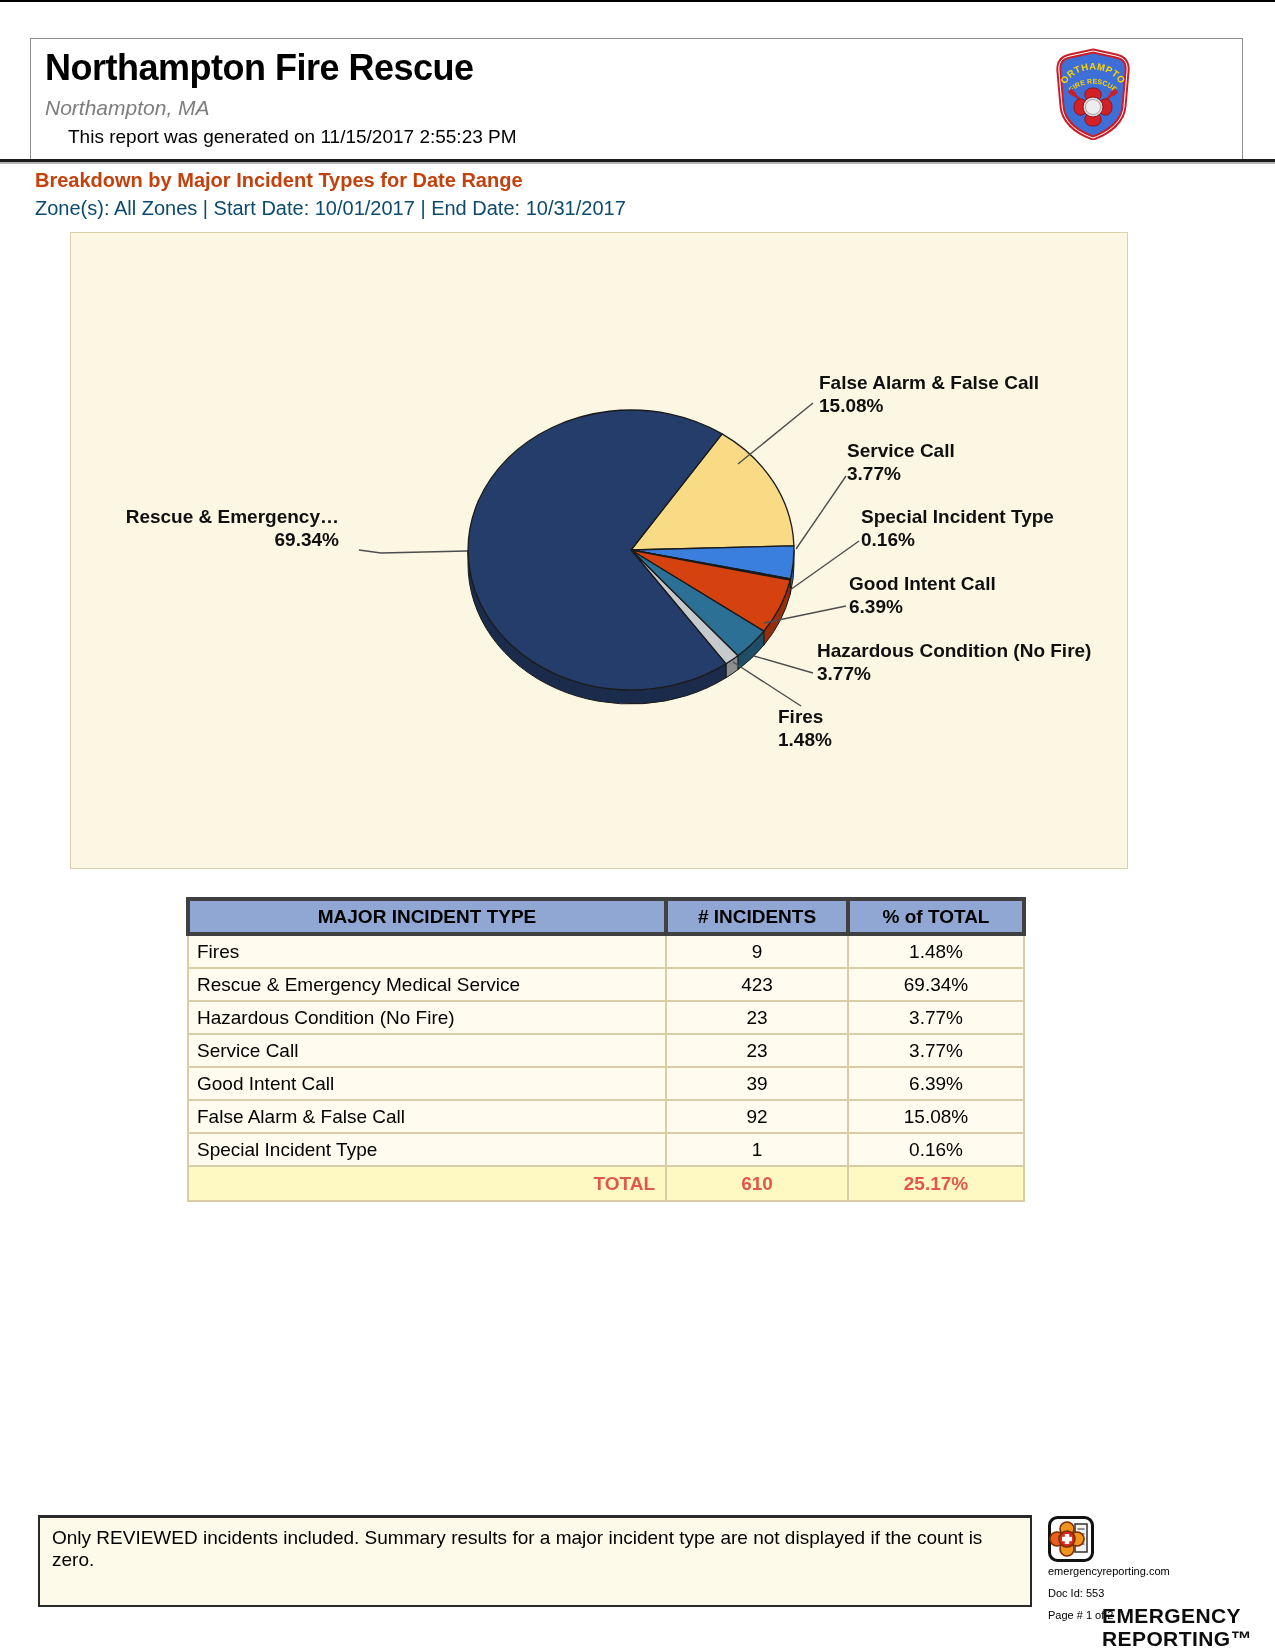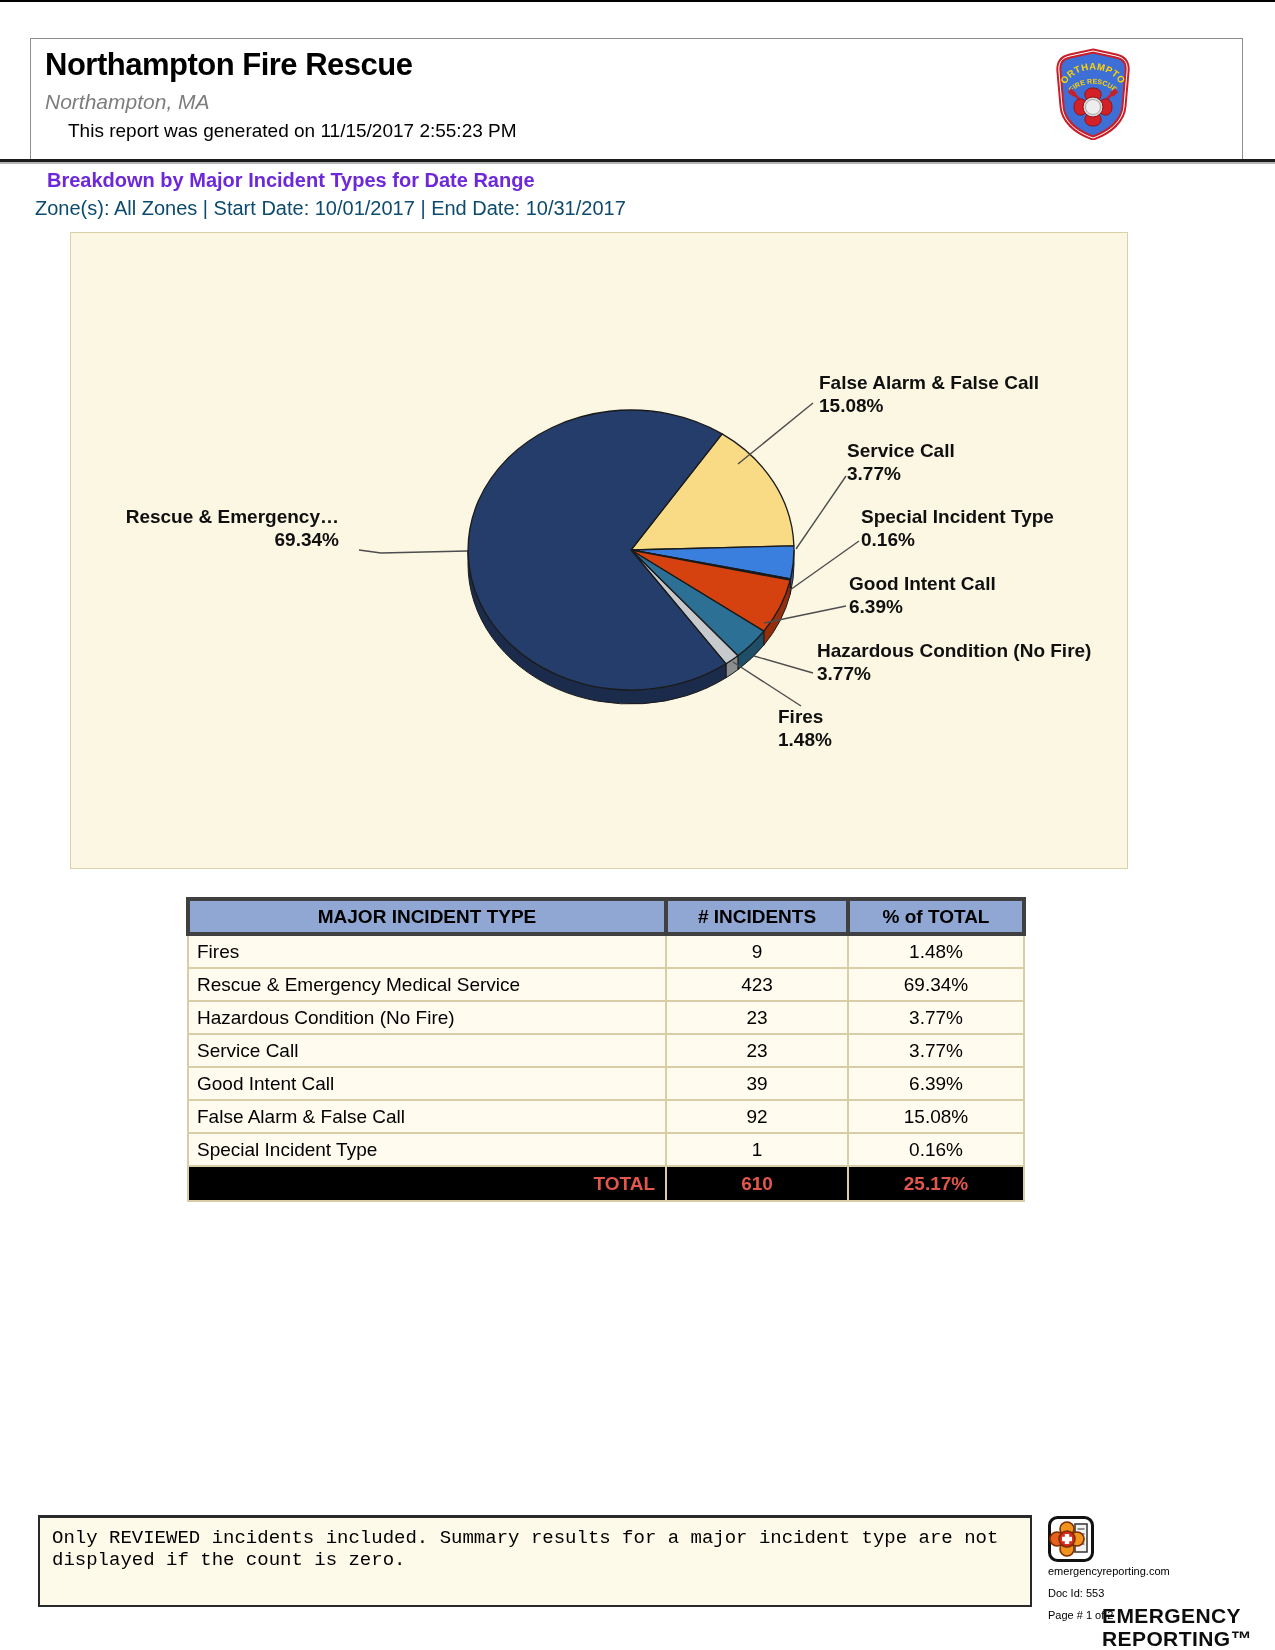--- a/index.html
+++ b/index.html
@@ -4,28 +4,28 @@
 <style>
   html,body{margin:0;padding:0;background:#e9e9e9;}
   .page{position:relative;width:1275px;height:1650px;background:#ffffff;
         font-family:"Liberation Sans",sans-serif;overflow:hidden;margin:0 auto;}
   .top-rule{position:absolute;left:0;top:0;width:100%;height:2px;background:#000;}
 
   
   .header-box{position:absolute;left:30px;top:38px;width:1213px;height:123px;
               border:1px solid #8e8e8e;border-bottom:none;background:#fff;
               box-sizing:border-box;padding:8px 14px 0 14px;}
-  .title{font-size:31px;font-weight:bold;color:#000;letter-spacing:-0.5px;}
+  .title{font-size:36px;font-weight:bold;color:#000;letter-spacing:-0.5px;}
   .subtitle{font-size:21px;font-style:italic;color:#7d7d7d;margin-top:7px;}
   .generated{font-size:19px;color:#000;margin-top:6px;margin-left:23px;}
   .badge{position:absolute;right:110px;top:9px;}
 
   .page-rule{position:absolute;left:0;top:159px;width:100%;height:3px;background:#1c1c1c;
              border-bottom:2px solid #b5b5b5;}
-  .report-heading{position:absolute;left:35px;top:169px;font-size:20px;font-weight:bold;color:#6d28d9;margin-left:12px;}
+  .report-heading{position:absolute;left:35px;top:169px;font-size:20px;font-weight:bold;color:#c2410c;}
   .filters{position:absolute;left:35px;top:197px;font-size:20px;color:#0c4a6e;}
 
   
   .chart-panel{position:absolute;left:70px;top:232px;width:1058px;height:637px;
                background:#FBF7E3;border:1px solid #D9D1AC;box-sizing:border-box;}
   .chart-panel svg.pie{position:absolute;left:0;top:0;}
   .pie-label{position:absolute;font-size:19px;font-weight:bold;line-height:23px;
              color:#101010;white-space:nowrap;}
   .lbl-false-alarm{left:748px;top:138px;}
   .lbl-service{left:776px;top:206px;}
@@ -36,27 +36,27 @@
   .lbl-rescue{left:16px;top:272px;width:252px;text-align:right;}
 
   
   .incident-table{position:absolute;left:186px;top:897px;border-collapse:collapse;
                   table-layout:fixed;font-size:19px;color:#000;}
   .incident-table th{background:#8FA7D2;font-weight:bold;height:31px;
                      border:4px solid #404040;text-align:center;padding:0;}
   .incident-table td{height:31px;border:2px solid #D9CDA7;background:#FFFBEE;padding:0;}
   .incident-table td.c0{padding-left:8px;text-align:left;}
   .incident-table td.c1,.incident-table td.c2{text-align:center;}
-  .total-row td{color:#E2574C;font-weight:bold;background:#000000;height:33px;}
+  .total-row td{color:#E2574C;font-weight:bold;background:#fef9c3;height:33px;}
   .total-row td.c0{text-align:right;padding-right:10px;}
 
   
   .footer-box{position:absolute;left:38px;top:1515px;width:994px;height:92px;
               border:2px solid #2a2a2a;border-top-width:3px;background:#FDFAE9;
-              box-sizing:border-box;padding:9px 12px;font-size:19px;color:#000;font-family:Liberation Mono, monospace;}
+              box-sizing:border-box;padding:9px 12px;font-size:19px;color:#000;}
   .brand-icon{position:absolute;left:1048px;top:1516px;}
   .brand-name{position:absolute;left:1102px;top:1604px;font-size:21px;font-weight:bold;
               line-height:23px;color:#0d0d0d;letter-spacing:0.4px;}
   .brand-sub{position:absolute;left:1048px;top:1560px;font-size:11px;line-height:22px;color:#000;}
 </style>
 </head>
 <body>
 
 <div class="page">
   <div class="top-rule"></div>

